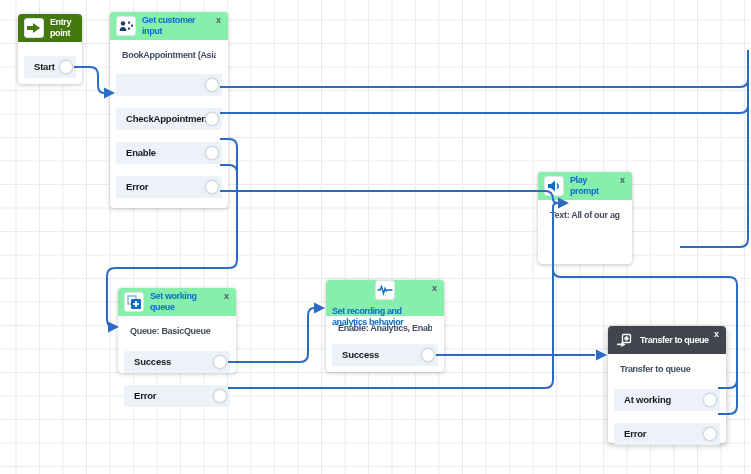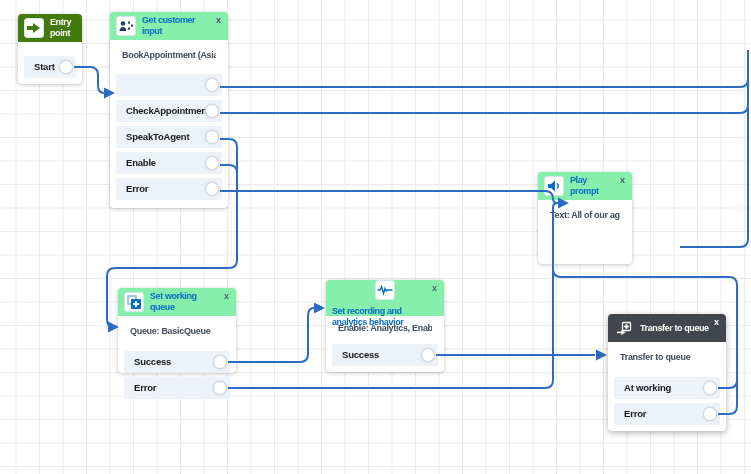--- a/index.html
+++ b/index.html
@@ -21,21 +21,21 @@
     display:flex;align-items:center;justify-content:center;flex:0 0 auto;box-sizing:border-box;}
   .hdr.dark .nochip{width:20px;height:20px;display:flex;align-items:center;justify-content:center;flex:0 0 auto;}
   .title{font-size:9px;font-weight:bold;color:#0a6cc8;letter-spacing:-.4px;line-height:1.2;padding-right:10px;}
   .hdr.green .title,.hdr.dark .title{color:#fff;}
   .close{position:absolute;top:4px;right:7px;font-size:9px;font-weight:bold;color:#545b64;
     line-height:9px;cursor:pointer;}
   .hdr.dark .close{color:#fff;}
   .subtitle{margin:9px 12px 0;font-size:9px;font-weight:bold;color:#414d5c;letter-spacing:-.3px;
     white-space:nowrap;overflow:hidden;height:12px;line-height:12px;}
   .rows{margin:0 6px;}
-  .row{position:relative;height:22px;background:#edf2f8;border-radius:2px;margin-bottom:4px;}
+  .row{position:relative;height:22px;background:#edf2f8;border-radius:2px;margin-bottom:12px;}
   .rlabel{position:absolute;left:10px;top:0;line-height:22px;font-size:9.5px;font-weight:600;
     color:#16191f;letter-spacing:-.2px;white-space:nowrap;}
   .port{position:absolute;right:3px;top:4px;width:14px;height:14px;border-radius:50%;
     background:#fff;border:1px solid #ccd5dd;box-sizing:border-box;
     box-shadow:0 0 2px rgba(0,0,0,.15);}
   #edges{position:absolute;left:0;top:0;z-index:5;pointer-events:none;}
   #edges path{stroke:#2c6bc4;stroke-width:2;fill:none;}
   #edges polygon{fill:#2c6bc4;stroke:none;}
 </style>
 </head>
@@ -78,24 +78,20 @@
     <div class="subtitle">BookAppointment (Asia P...</div>
     <div class="rows" style="margin-top:13px">
       <div class="row">
         <span class="port"></span>
       </div>
       <div class="row">
         <span class="rlabel">CheckAppointment</span>
         <span class="port"></span>
       </div>
       <div class="row">
-        <span class="rlabel">SpeakToAgent</span>
-        <span class="port"></span>
-      </div>
-      <div class="row">
         <span class="rlabel">Enable</span>
         <span class="port"></span>
       </div>
       <div class="row">
         <span class="rlabel">Error</span>
         <span class="port"></span>
       </div>
     </div>
   </div>
 
@@ -151,21 +147,21 @@
     </div>
     <div class="subtitle" style="margin-top:6px">Enable: Analytics, Enable...</div>
     <div class="rows" style="margin-top:10px">
       <div class="row">
         <span class="rlabel">Success</span>
         <span class="port"></span>
       </div>
     </div>
   </div>
 
-  <div class="block" style="left:608px;top:314px;width:118px;height:117px;box-shadow:0 2px 6px rgba(0,0,0,.3)">
+  <div class="block" style="left:608px;top:326px;width:118px;height:117px;box-shadow:0 2px 6px rgba(0,0,0,.3)">
     <div class="hdr dark">
       <span class="nochip">
         <svg width="16" height="14" viewBox="0 0 16 14">
             <rect x="6.5" y="1.5" width="8" height="8" rx="1" fill="none" stroke="#fff" stroke-width="1.3"></rect>
             <rect x="9.6" y="3.2" width="1.8" height="4.6" fill="#fff"></rect>
             <rect x="8.2" y="4.6" width="4.6" height="1.8" fill="#fff"></rect>
             <rect x="1" y="10.6" width="5" height="1.6" fill="#fff"></rect>
             <polygon points="9.5,11.4 5.3,8.9 5.3,13.9" fill="#fff"></polygon>
           </svg>
       </span>

